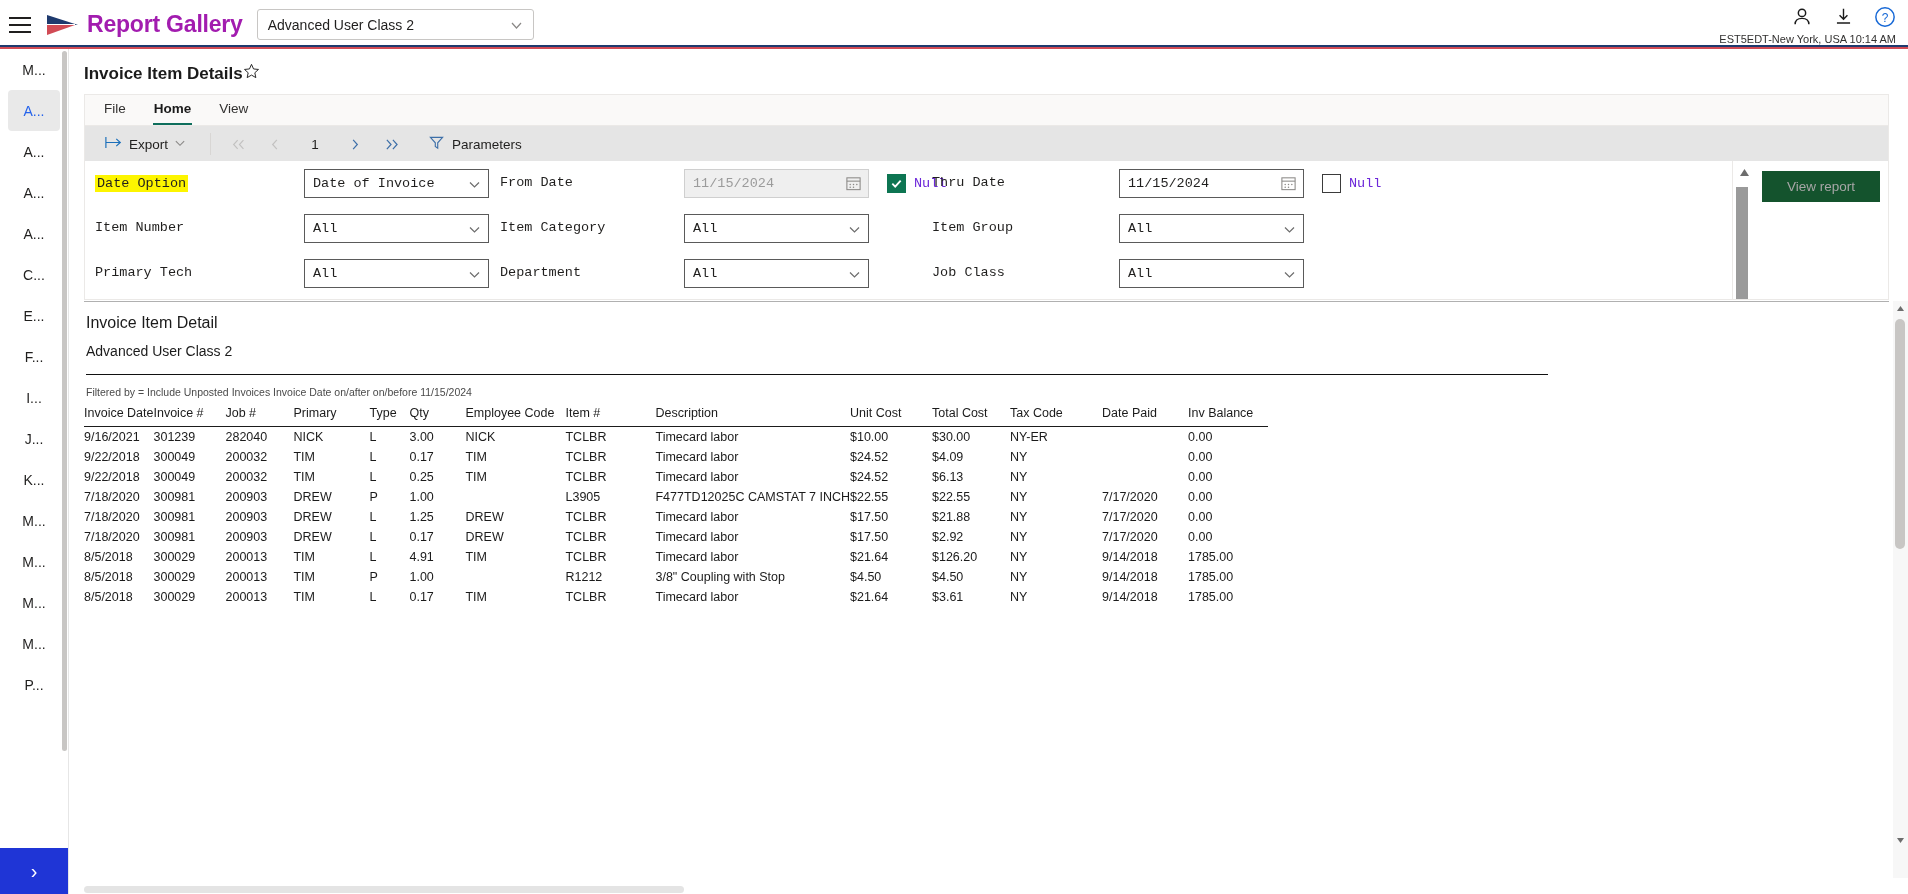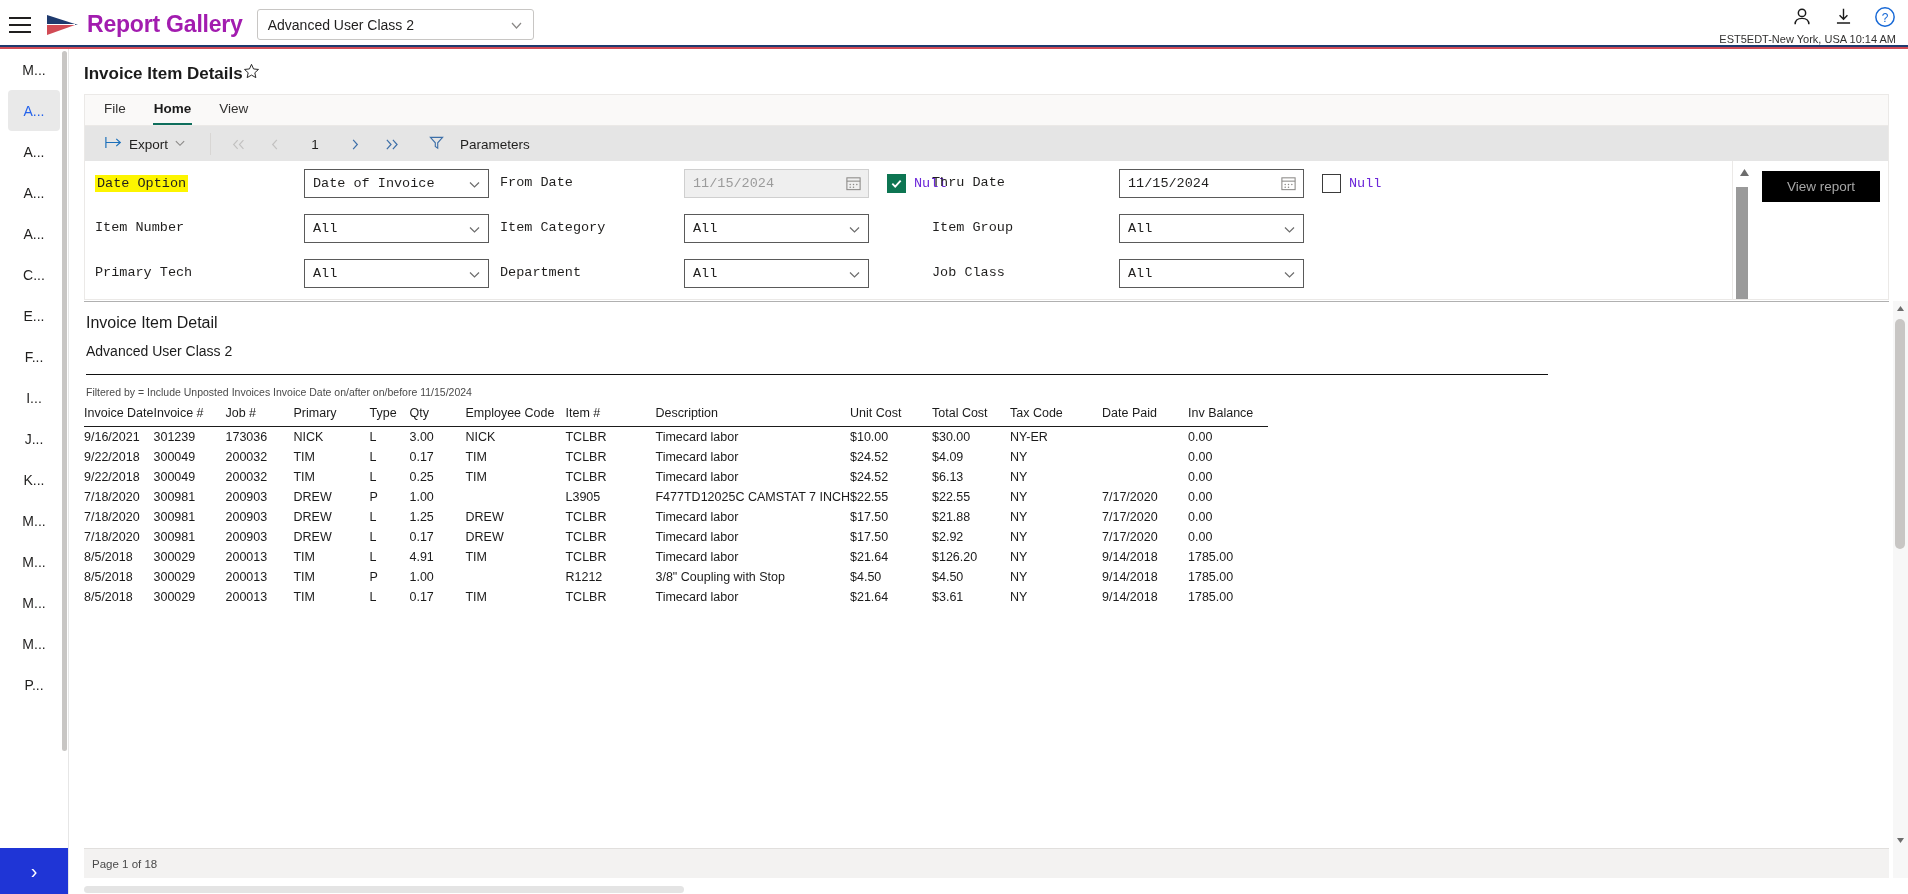--- a/index.html
+++ b/index.html
@@ -102,21 +102,21 @@
   .tb-nav { display:flex; align-items:center; gap:0px; }
   .navbtn {
     width:36px; height:26px; display:flex; align-items:center; justify-content:center;
     cursor:pointer;
   }
   .navbtn.dis { opacity:.38; cursor:default; }
   .pagebox {
     width:44px; text-align:center; font-size:13.5px; color:#201f1e;
   }
   .tb-params {
-    display:flex; align-items:center; gap:16px; margin-left:20px; font-size:13.5px;
+    display:flex; align-items:center; gap:8px; margin-left:20px; font-size:13.5px;
     color:#201f1e; cursor:pointer;
   }
 
   
   .params {
     position:absolute; left:15px; top:112px; width:1805px; height:139px;
     background:#fff; border:1px solid #ebe9e7; border-top:none;
     overflow:hidden;
   }
   .pgrid {
@@ -148,21 +148,21 @@
   }
   .pscroll .arrow {
     position:absolute; left:4px; width:14px; height:14px; display:flex;
     align-items:center; justify-content:center; cursor:pointer;
   }
   .pscroll .thumb {
     position:absolute; left:3px; top:27px; width:12px; height:122px; background:#9a9a9a; border-radius:0;
   }
   .vrbtn {
     position:absolute; right:8px; top:10px; width:118px; height:31px;
-    background:#000000; color:#a6a6a6; font-size:13.5px;
+    background:#14532d; color:#a6a6a6; font-size:13.5px;
     display:flex; align-items:center; justify-content:center; cursor:default;
   }
 
   
   .report {
     position:absolute; left:15px; top:252px; width:1805px; height:577px;
     background:#fff; border-top:1px solid #b0b0b0;
     overflow:hidden;
   }
   .rtitle { position:absolute; left:2px; top:12px; font-size:16px; color:#1b1b1b; }
@@ -510,21 +510,21 @@
             <th class="c-tc">Total Cost</th>
             <th class="c-tax">Tax Code</th>
             <th class="c-dp">Date Paid</th>
             <th class="c-bal">Inv Balance</th>
           </tr>
         </thead>
       <tbody id="rpt-body">
           <tr>
             <td class="c-date">9/16/2021</td>
             <td class="c-inv">301239</td>
-            <td class="c-job">173036</td>
+            <td class="c-job">282040</td>
             <td class="c-pri">NICK</td>
             <td class="c-typ">L</td>
             <td class="c-qty">3.00</td>
             <td class="c-emp">NICK</td>
             <td class="c-itm">TCLBR</td>
             <td class="c-dsc">Timecard labor</td>
             <td class="c-uc">$10.00</td>
             <td class="c-tc">$30.00</td>
             <td class="c-tax">NY-ER</td>
             <td class="c-dp"></td>
@@ -654,23 +654,20 @@
             <td class="c-dsc">Timecard labor</td>
             <td class="c-uc">$21.64</td>
             <td class="c-tc">$3.61</td>
             <td class="c-tax">NY</td>
             <td class="c-dp">9/14/2018</td>
             <td class="c-bal">1785.00</td>
           </tr>
         </tbody>
     </table>
 
-    <div class="rfooter">
-      <span>Page 1 of 18</span>
-    </div>
   </div>
 
   <div class="rscroll">
     <div class="arrow" style="top:0">
       <svg width="9" height="7" viewBox="0 0 9 7">
           <path d="M4.5 1 L8 6 L1 6 Z" fill="#6d6d6d"></path>
         </svg>
     </div>
     <div class="thumb"></div>
     <div class="arrow" style="bottom:30px">

